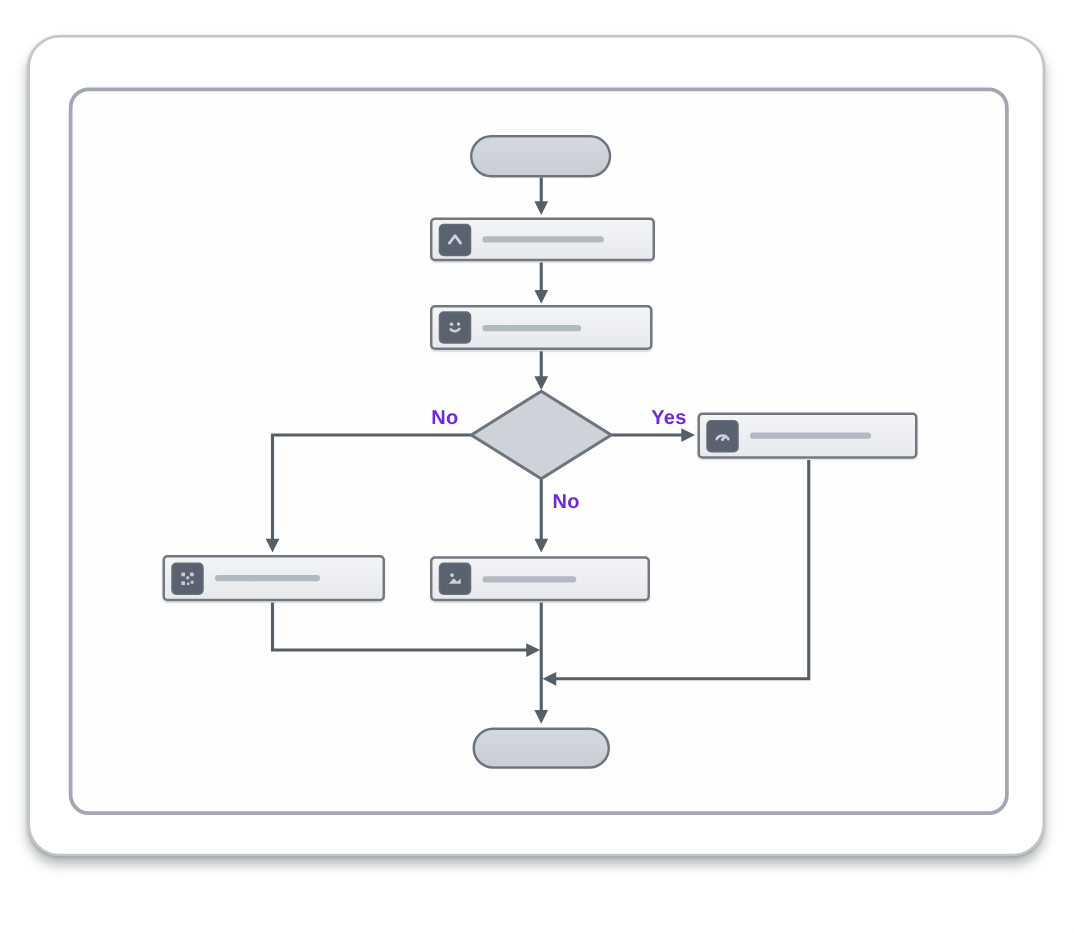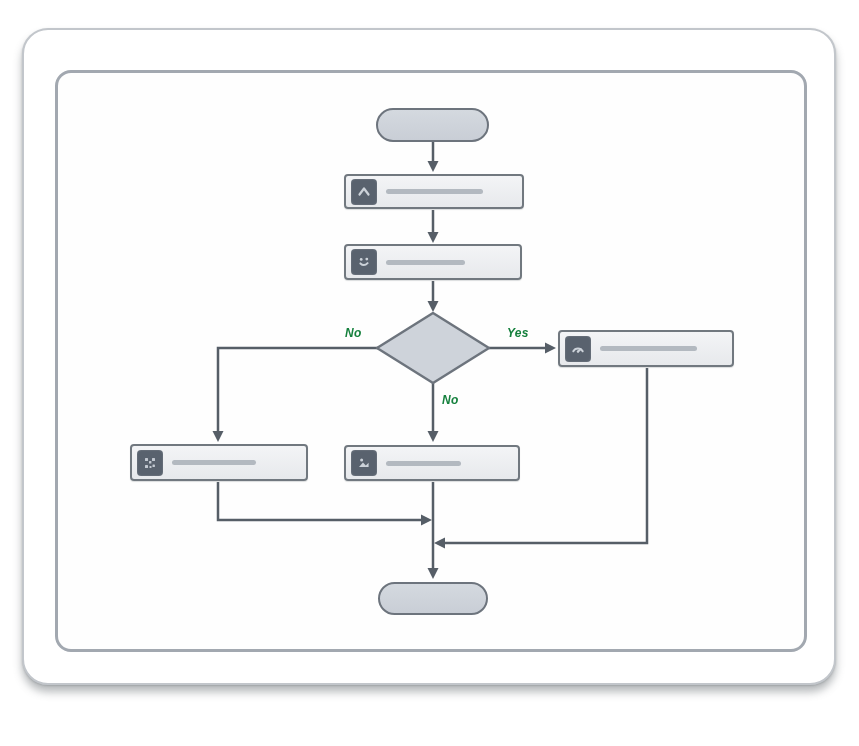--- a/index.html
+++ b/index.html
@@ -70,25 +70,24 @@
     box-shadow: inset 0 0 2px rgba(255,255,255,0.25);
   }
   .icon-chip svg { display: block; }
   .bar {
     height: 5px;
     background: #b3b9c0;
     border-radius: 3px;
   }
   .edge-label {
     position: absolute;
-    font-size: 12px;
+    font-size: 16px;
     font-weight: bold;
-    color: #15803d;
+    color: #6d28d9;
     letter-spacing: 0.3px;
-    font-style: italic;
   }
 </style>
 </head>
 <body>
 
 <div class="stage">
   <div class="outer-card"></div>
   <div class="inner-panel"></div>
 
   <svg class="connector-layer" width="859" height="746" viewBox="0 0 859 746" fill="none" xmlns="http://www.w3.org/2000/svg">
@@ -172,15 +171,15 @@
         <circle cx="6.6" cy="6" r="1.5" fill="#ccd2d9"></circle>
         <path d="M4 13 L8 8.6 L10.8 11.4 L13.6 8.8 L13.6 13 Z" fill="#ccd2d9"></path>
       </svg>
     </span>
     <span class="bar" style="width:75px;"></span>
   </div>
 
   <div class="node terminator" style="left:378px; top:582px; width:110px; height:33px;"></div>
 
   <span class="edge-label" style="left:345px; top:326px;">No</span>
-  <span class="edge-label" style="left:507px; top:326px;">Yes</span>
+  <span class="edge-label" style="left:521px; top:326px;">Yes</span>
   <span class="edge-label" style="left:442px; top:393px;">No</span>
 </div>
 
 </body></html>

